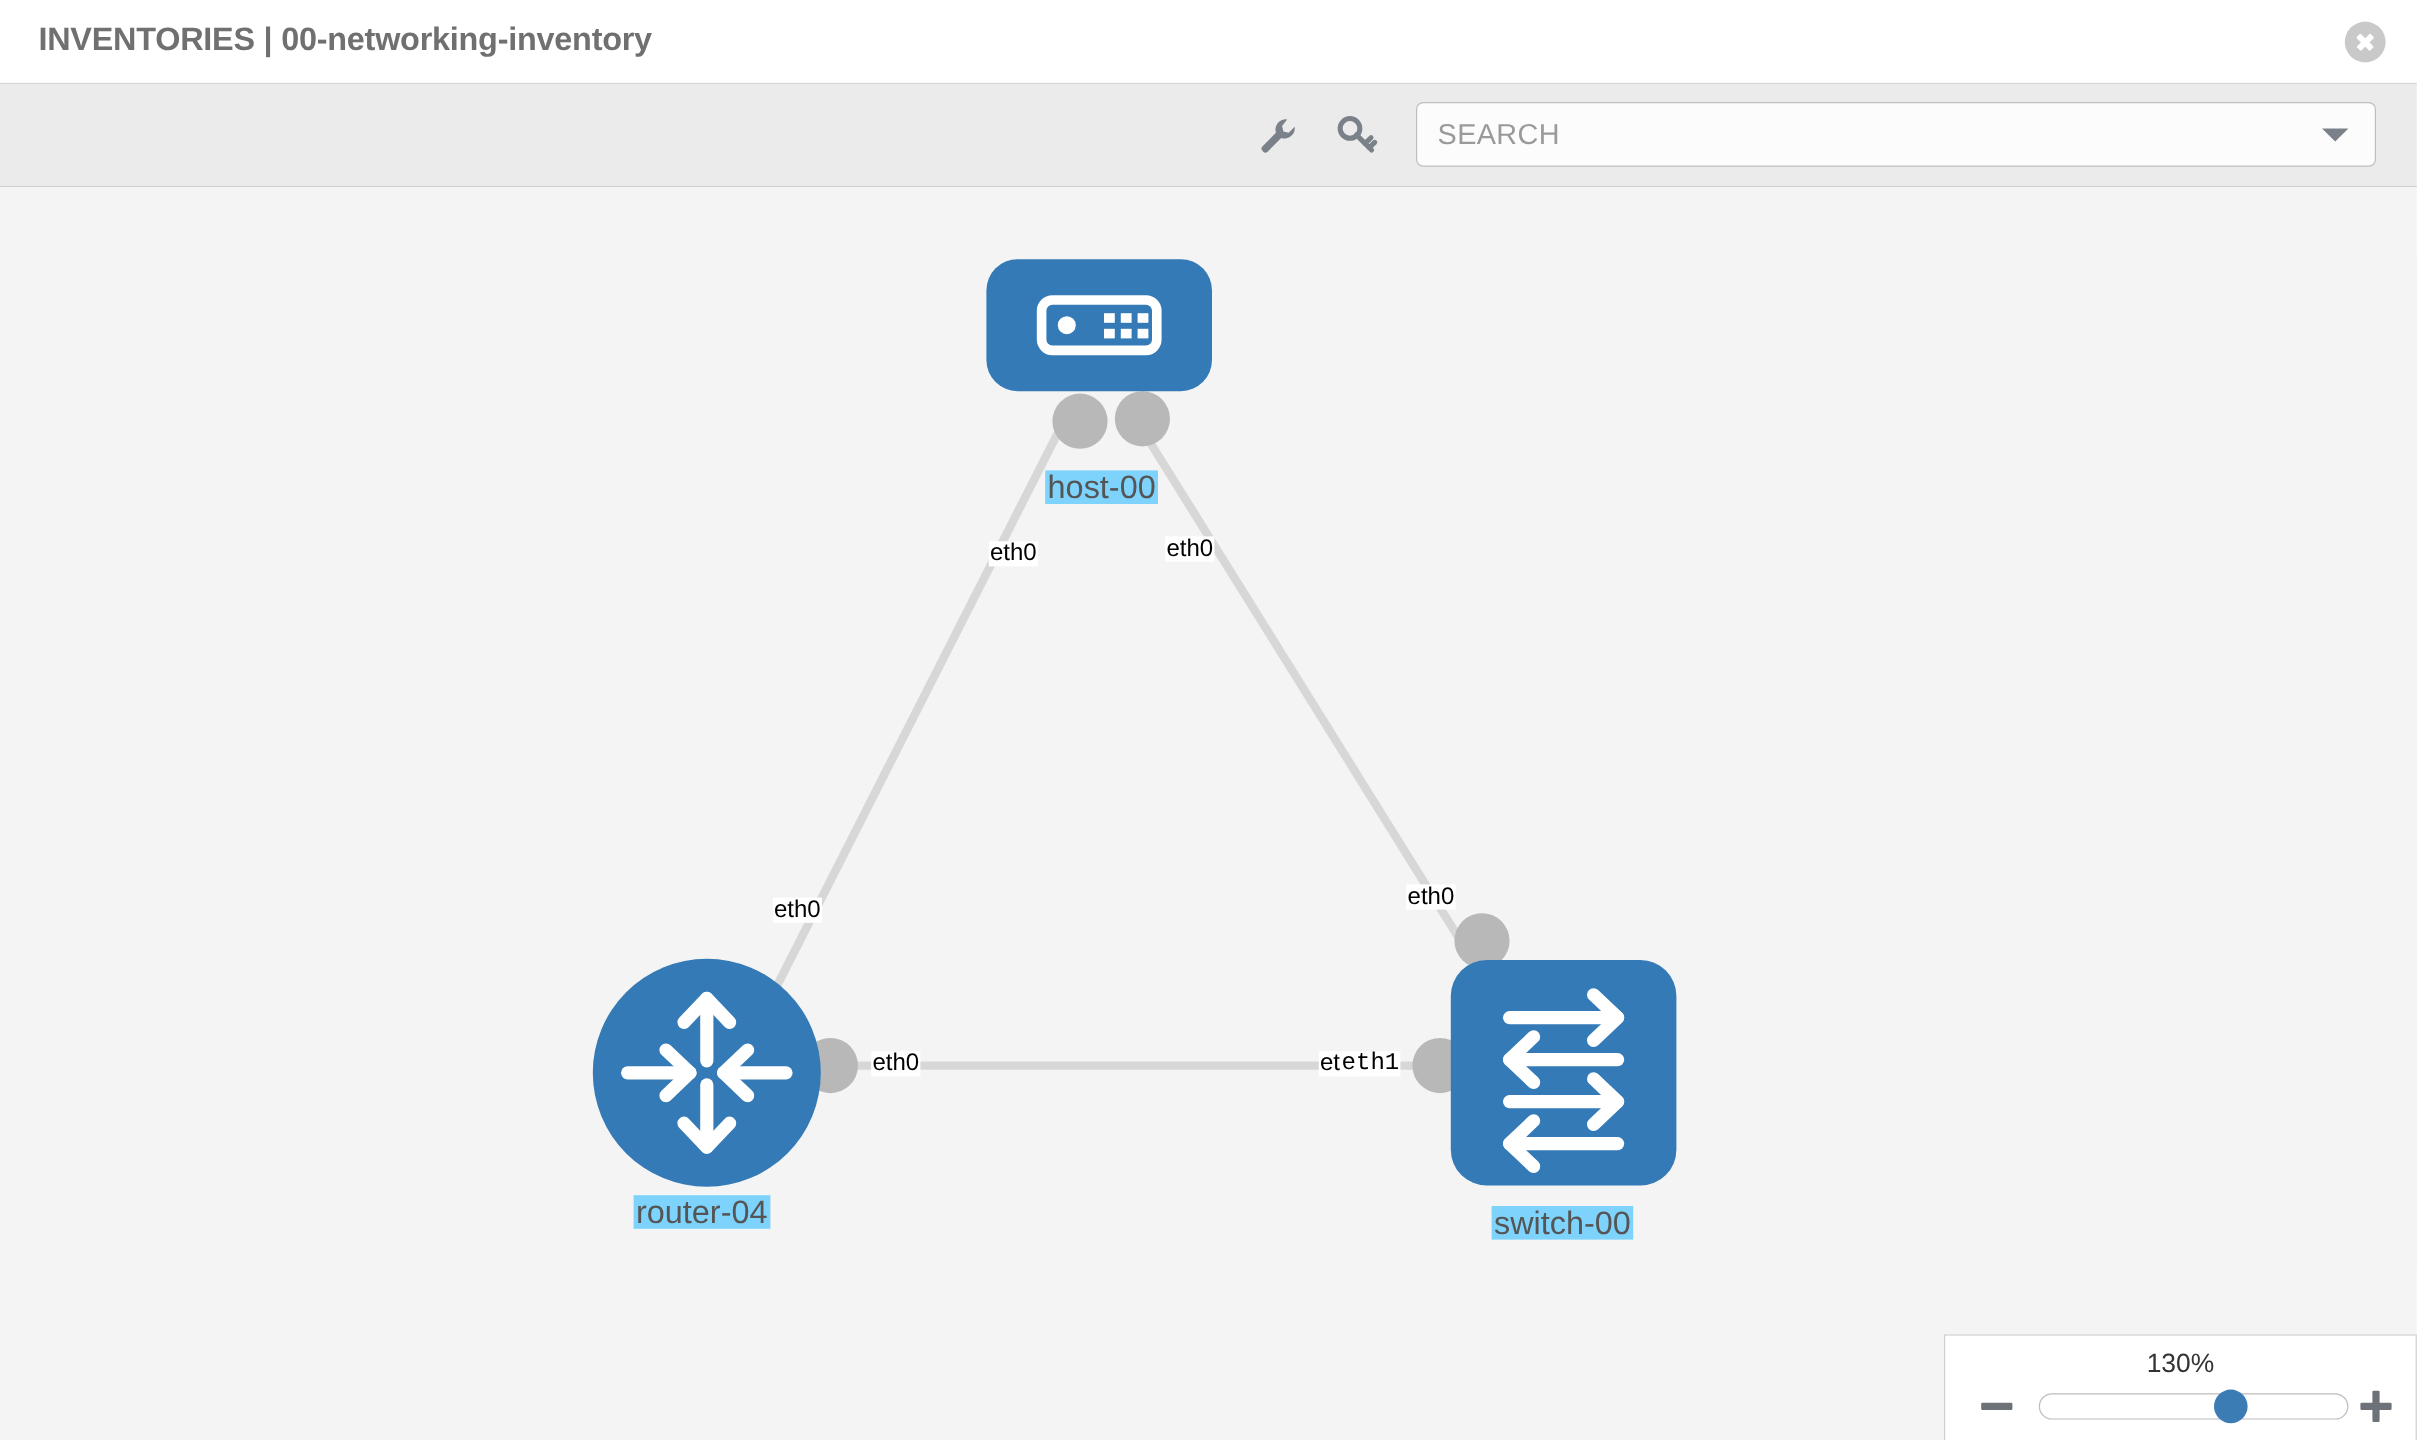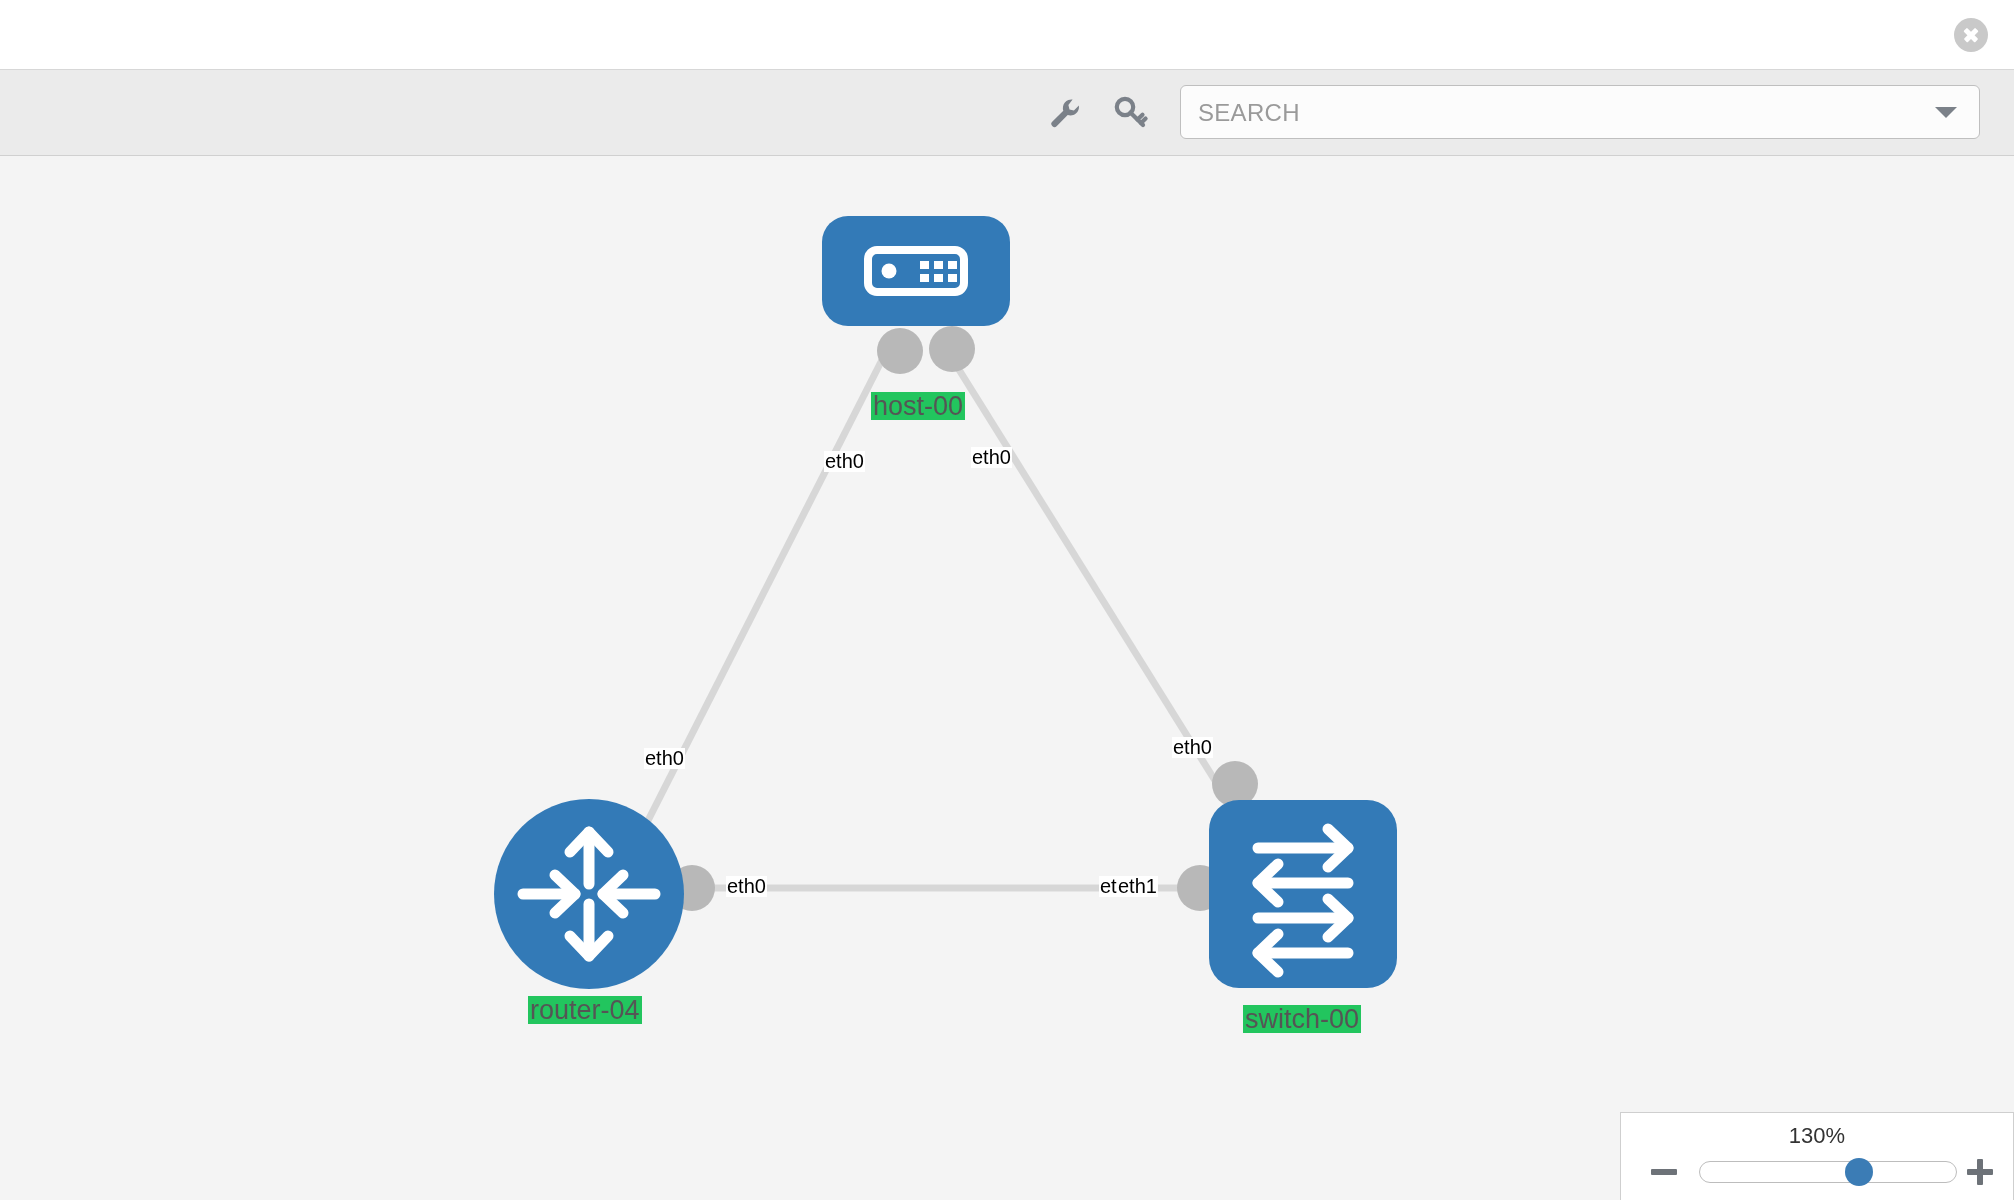--- a/index.html
+++ b/index.html
@@ -147,21 +147,21 @@
     position: absolute;
     left: 0; top: 0;
     width: 2014px;
     height: 1044px;
   }
 
   .node-label {
     position: absolute;
     font-size: 27px;
     color: #555555;
-    background: #22c55e;
+    background: #7dd3fc;
     white-space: nowrap;
     line-height: 1.05;
     padding: 0 2px;
   }
   .edge-label {
     position: absolute;
     font-size: 20px;
     color: #000000;
     background: #ffffff;
     white-space: nowrap;
@@ -238,20 +238,21 @@
     margin-top: -14px;
     border-radius: 50%;
     background: #3b7cb5;
     cursor: grab;
   }
 </style>
 </head>
 <body>
 
 <div class="header">
+  <div class="page-title">INVENTORIES | 00-networking-inventory</div>
   <div class="close-btn"></div>
 </div>
 
 <div class="toolbar">
 
 
   <div class="tool-icon wrench">
     <svg width="40" height="40" viewBox="0 0 40 40" aria-hidden="true">
       <path d="M29.6 7.5a8.6 8.6 0 0 0-9.3 11.2L9.2 29.8a2.9 2.9 0 0 0 0 4.1l0.3 0.3a2.9 2.9 0 0 0 4.1 0L24.7 23a8.6 8.6 0 0 0 11.2-9.4l-5 5-4.4-1.1-1.1-4.4z" fill="#7b8189"></path>
     </svg>
@@ -344,21 +345,21 @@
   <div class="node-label" style="left:871px; top:236px;">host-00</div>
   <div class="node-label" style="left:528px; top:840px;">router-04</div>
   <div class="node-label" style="left:1243px; top:849px;">switch-00</div>
 
   <div class="edge-label" style="left:824px; top:295px;">eth0</div>
   <div class="edge-label" style="left:971px; top:291px;">eth0</div>
   <div class="edge-label" style="left:644px; top:592px;">eth0</div>
   <div class="edge-label" style="left:1172px; top:581px;">eth0</div>
   <div class="edge-label" style="left:726px; top:720px;">eth0</div>
   <div class="edge-label" style="left:1099px; top:720px;">eth</div>
-  <div class="edge-label" style="left:1117px; top:720px;">eth1</div>
+  <div class="edge-label" style="left:1117px; top:720px;font-family:Liberation Mono, monospace;">eth1</div>
 </div>
 
 <div class="zoom-panel">
   <div class="zoom-value">130%</div>
   <div class="zoom-minus"></div>
   <div class="zoom-slider">
     <div class="zoom-thumb" style="left: 62%;"></div>
   </div>
   <div class="zoom-plus"></div>
 </div>

